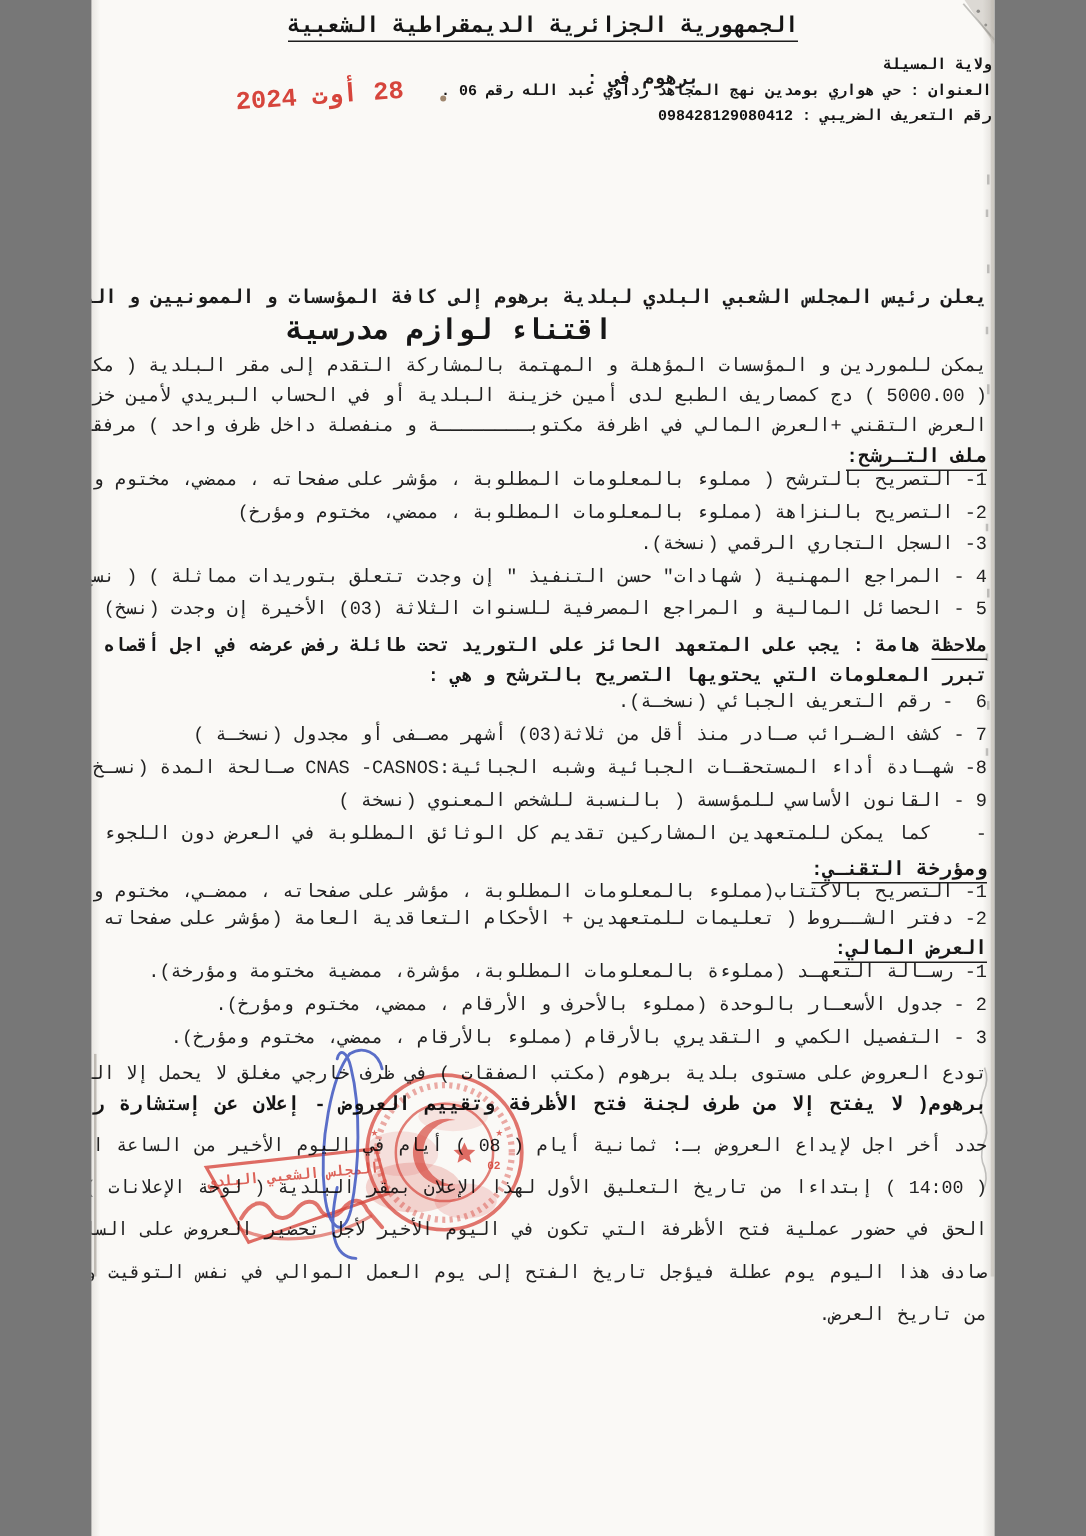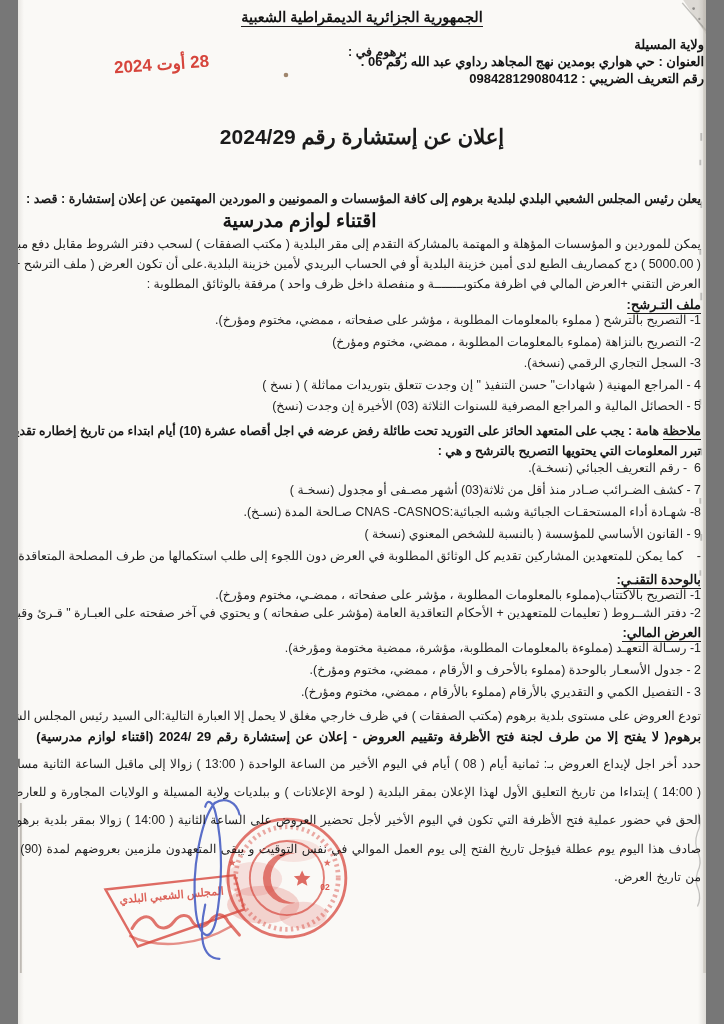--- a/index.html
+++ b/index.html
@@ -1,43 +1,43 @@
 <!DOCTYPE html>
 <html lang="ar" dir="rtl"><head>
 <meta charset="utf-8">
 <style>
   html,body{margin:0;padding:0;}
   body{background:#777;}
   .page{
     position:relative;
-    width:688px;height:1024px;
+    width:602px;height:1024px;
     margin:0 auto;
     background:
       linear-gradient(90deg, rgba(200,196,190,.35) 0, rgba(255,255,255,0) 6px),
       linear-gradient(270deg, rgba(190,186,180,.45) 0, rgba(255,255,255,0) 8px),
       #faf9f6;
     overflow:hidden;
-    font-family:Liberation Sans, sans-serif;
+    font-family:Liberation Mono, monospace;
     color:#222;
     direction:rtl;
   }
   .abs{position:absolute;}
   .b{font-weight:bold;margin-top:14px;}
   .u{border-bottom:1.6px solid #1d1d1d;padding-bottom:1px;}
   .center{width:100%;text-align:center;}
   .ln{white-space:nowrap;}
 
   .republic{top:9px;font-size:14.5px;font-weight:bold;color:#141414;}
   .place-date{top:44px;left:330px;font-size:12.5px;font-weight:bold;color:#1a1a1a;text-align:right;}
   .date-stamp{
     top:54px;left:96px;font-size:17px;font-weight:bold;
     letter-spacing:2.5px;transform:rotate(-4deg);
     white-space:nowrap;
   }
-  .hdr-right{top:36px;right:2px;text-align:right;font-size:13px;font-weight:bold;
+  .hdr-right{top:36px;right:2px;text-align:right;font-size:10px;font-weight:bold;
     line-height:17.2px;color:#151515;white-space:nowrap;}
   .doc-title{top:125px;font-size:21px;font-weight:bold;color:#1b1b1b;}
 
   .content{top:190px;right:5px;left:-60px;position:absolute;text-align:right;font-size:12.4px;line-height:20px;}
   .intro{font-size:12.7px;font-weight:bold;line-height:18px;color:#1b1b1b;}
   .subject{text-align:center;font-size:19px;font-weight:bold;margin:3px 60px 3px 0;color:#161616;}
   .h-row{margin-top:2px;line-height:17px;font-size:13px;color:#161616;}
   .list1 div{line-height:15px;margin-bottom:6.5px;}
   .list2 div{line-height:15px;margin-bottom:7px;}
   .note{font-weight:bold;color:#181818;}
@@ -59,21 +59,20 @@
   <div class="abs place-date ln">برهوم في :</div>
 
   <div class="abs date-stamp" style="color:#d6453c;">28 أوت 2024</div>
 
   <div class="abs hdr-right">
     <div>ولاية المسيلة</div>
     <div>العنوان : حي هواري بومدين نهج المجاهد رداوي عبد الله رقم 06 .</div>
     <div>رقم التعريف الضريبي : 098428129080412</div>
   </div>
 
-  <div class="abs center doc-title ln">إعلان عن إستشارة رقم 2024/29</div>
 
   <div class="content">
     <div class="intro ln">يعلن رئيس المجلس الشعبي البلدي لبلدية برهوم إلى كافة المؤسسات و الممونيين و الموردين المهتمين عن إعلان إستشارة : قصد :</div>
     <div class="subject ln">اقتناء لوازم مدرسية</div>
 
     <div>
       <div class="ln">يمكن للموردين و المؤسسات المؤهلة و المهتمة بالمشاركة التقدم إلى مقر البلدية ( مكتب الصفقات ) لسحب دفتر الشروط مقابل دفع مبلغ خمســـة آلاف</div>
       <div class="ln">( 5000.00 ) دج كمصاريف الطبع لدى أمين خزينة البلدية أو في الحساب البريدي لأمين خزينة البلدية.على أن تكون العرض ( ملف الترشح +</div>
       <div class="ln">العرض التقني +العرض المالي في اظرفة مكتوبــــــــة و منفصلة داخل ظرف واحد ) مرفقة بالوثائق المطلوبة :</div>
     </div>
@@ -93,21 +92,21 @@
     </div>
 
     <div class="list2">
       <div class="ln">6&nbsp;&nbsp;- رقم التعريف الجبائي (نسخـة).</div>
       <div class="ln">7 - كشف الضـرائب صـادر منذ أقل من ثلاثة(03) أشهر مصـفى أو مجدول (نسخـة )</div>
       <div class="ln">8- شهـادة أداء المستحقـات الجبائية وشبه الجبائية:CNAS -CASNOS صـالحة  المدة (نسـخ).</div>
       <div class="ln">9 - القانون الأساسي للمؤسسة ( بالنسبة للشخص المعنوي (نسخة )</div>
       <div class="ln">-&nbsp;&nbsp;&nbsp;&nbsp;كما يمكن للمتعهدين المشاركين تقديم كل الوثائق المطلوبة في العرض دون اللجوء إلى طلب استكمالها من طرف المصلحة المتعاقدة</div>
     </div>
 
-    <div class="h-row"><span class="u b">بالوحدة التقنـي:</span></div>
+    <div class="h-row"><span class="u b">ومؤرخة التقنـي:</span></div>
     <div class="tech">
       <div class="ln">1- التصريح بالاكتتاب(مملوء بالمعلومات المطلوبة ، مؤشر على صفحاته ، ممضـي، مختوم ومؤرخ).</div>
       <div class="ln">2- دفتر الشــروط ( تعليمات للمتعهدين + الأحكام التعاقدية العامة (مؤشر على صفحاته ) و يحتوي في آخر صفحته على العبـارة " قـرئ وقبـل" باليد</div>
     </div>
 
     <div class="h-row"><span class="u b">العرض المالي:</span></div>
     <div class="fin">
       <div class="ln">1- رسـالة التعهـد (مملوءة بالمعلومات المطلوبة، مؤشرة، ممضية مختومة ومؤرخة).</div>
       <div class="ln">2 - جدول الأسعـار بالوحدة (مملوء بالأحرف و الأرقام ، ممضي، مختوم ومؤرخ).</div>
       <div class="ln">3 - التفصيل الكمي و التقديري بالأرقام (مملوء بالأرقام ، ممضي، مختوم ومؤرخ).</div>

